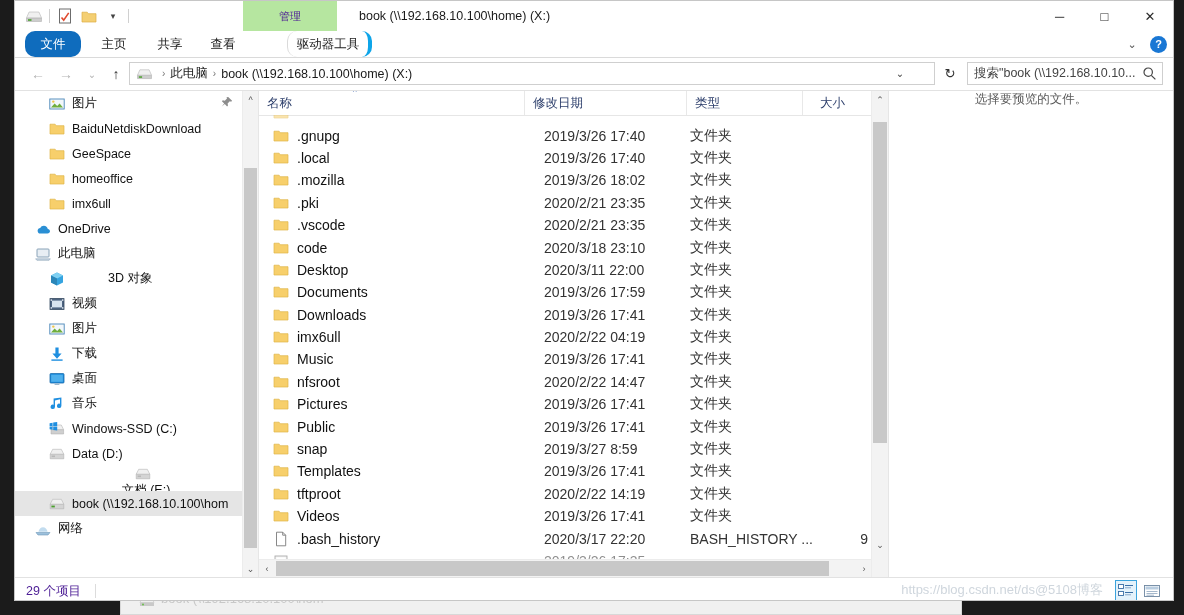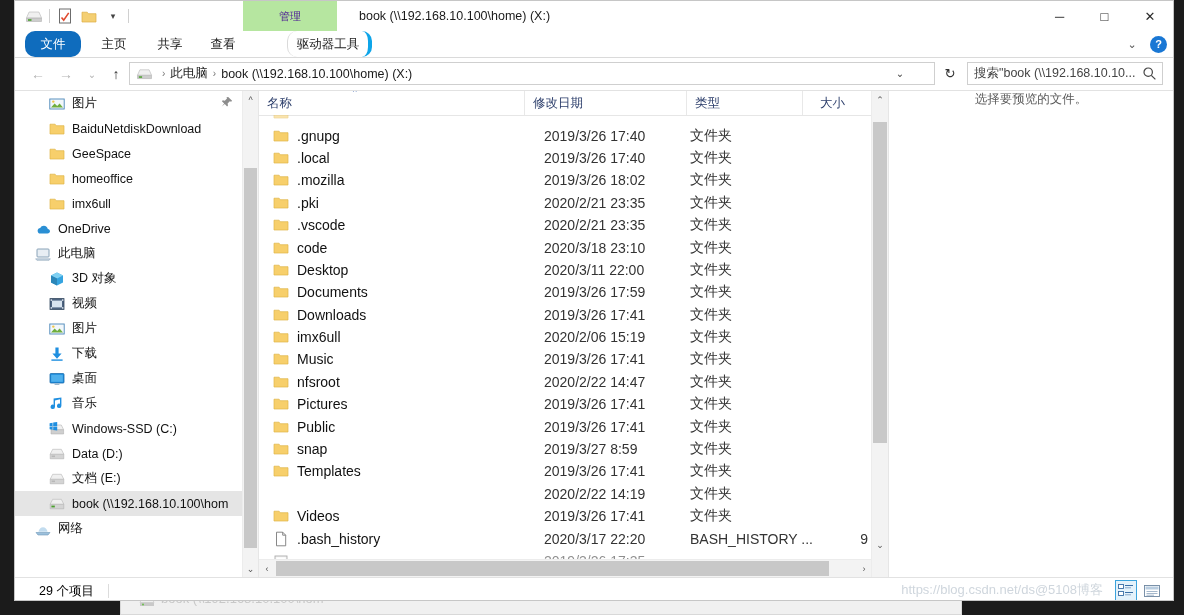--- a/index.html
+++ b/index.html
@@ -336,21 +336,21 @@
 
   
   .statusbar {
     position: relative;
     height: 26px;
     border-top: 1px solid #e2e2e2;
     background: #fff;
     display: flex; align-items: center;
   }
   .status-count {
-    margin-left: 24px; font-size: 12.5px; color: #000000;
+    margin-left: 11px; font-size: 12.5px; color: #4c1d95;
   }
   .status-sep {
     width: 1px; height: 14px; background: #dcdcdc; margin-left: 14px;
   }
   .viewmodes {
     position: absolute; right: 10px; top: 2px;
     display: flex; gap: 4px; align-items: center;
   }
   .vm {
     width: 22px; height: 21px;
@@ -539,21 +539,21 @@
             </div>
             <div class="nav-item" style="padding-left: 20px;">
               <span class="ico">
                 <svg width="16" height="16" viewBox="0 0 16 16">
                   <rect x="2" y="3" width="12" height="8" rx="0.8" fill="#e8eef4" stroke="#7d98b0" stroke-width="0.9"></rect>
                   <path d="M0.6 12.8h14.8l-1.3 1.5H1.9z" fill="#c8d6e2" stroke="#8ea6ba" stroke-width="0.6"></path>
                 </svg>
               </span>
               <span>此电脑</span>
             </div>
-            <div class="nav-item" style="padding-left: 34px;">
+            <div class="nav-item" style="padding-left: 34px; gap: 36px;">
               <span class="ico">
                 <svg width="16" height="16" viewBox="0 0 16 16">
                   <path d="M8 1.6l6 3v7l-6 3-6-3v-7z" fill="#35a4e0"></path>
                   <path d="M8 1.6l6 3-6 3-6-3z" fill="#7fd0f2"></path>
                   <path d="M8 7.6v7l-6-3v-7z" fill="#2c86b8"></path>
                 </svg>
               </span>
               <span>3D 对象</span>
             </div>
             <div class="nav-item" style="padding-left: 34px;">
@@ -622,21 +622,21 @@
             <div class="nav-item" style="padding-left: 34px;">
               <span class="ico">
                 <svg width="16" height="16" viewBox="0 0 16 16">
                   <path d="M1.2 8.2h13.6v4.6H1.2z" fill="#d4d4d4" stroke="#a9a9a9" stroke-width="0.5"></path>
                   <path d="M1.2 8.2l2.5-4.9h8.6l2.5 4.9z" fill="#f0f0f0" stroke="#b5b5b5" stroke-width="0.6"></path>
                   <rect x="2.6" y="9.5" width="3.4" height="1.6" fill="#b8b8b8"></rect>
                 </svg>
               </span>
               <span>Data (D:)</span>
             </div>
-            <div class="nav-item" style="padding-left: 34px;">
+            <div class="nav-item" style="padding-left: 34px; flex-direction: column;">
               <span class="ico">
                 <svg width="16" height="16" viewBox="0 0 16 16">
                   <path d="M1.2 8.2h13.6v4.6H1.2z" fill="#d4d4d4" stroke="#a9a9a9" stroke-width="0.5"></path>
                   <path d="M1.2 8.2l2.5-4.9h8.6l2.5 4.9z" fill="#f0f0f0" stroke="#b5b5b5" stroke-width="0.6"></path>
                   <rect x="2.6" y="9.5" width="3.4" height="1.6" fill="#b8b8b8"></rect>
                 </svg>
               </span>
               <span>文档 (E:)</span>
             </div>
             <div class="nav-item sel" style="padding-left: 34px;">
@@ -813,21 +813,21 @@
               </div>
               <div class="row">
                 <div class="cell-name">
                   <span class="fico">
                     <svg width="16" height="16" viewBox="0 0 16 16">
                       <path d="M1 3.2h5.1l1.1 1.5H15v8.3H1z" fill="#f7cf6b" stroke="#e0b448" stroke-width="0.7"></path>
                     </svg>
                   </span>
                   <span>imx6ull</span>
                 </div>
-                <div class="cell-date">2020/2/06 15:19</div>
+                <div class="cell-date">2020/2/22 04:19</div>
                 <div class="cell-type">文件夹</div>
                 <div class="cell-size"></div>
               </div>
               <div class="row">
                 <div class="cell-name">
                   <span class="fico">
                     <svg width="16" height="16" viewBox="0 0 16 16">
                       <path d="M1 3.2h5.1l1.1 1.5H15v8.3H1z" fill="#f7cf6b" stroke="#e0b448" stroke-width="0.7"></path>
                     </svg>
                   </span>
@@ -896,20 +896,28 @@
                       <path d="M1 3.2h5.1l1.1 1.5H15v8.3H1z" fill="#f7cf6b" stroke="#e0b448" stroke-width="0.7"></path>
                     </svg>
                   </span>
                   <span>Templates</span>
                 </div>
                 <div class="cell-date">2019/3/26 17:41</div>
                 <div class="cell-type">文件夹</div>
                 <div class="cell-size"></div>
               </div>
               <div class="row">
+                <div class="cell-name">
+                  <span class="fico">
+                    <svg width="16" height="16" viewBox="0 0 16 16">
+                      <path d="M1 3.2h5.1l1.1 1.5H15v8.3H1z" fill="#f7cf6b" stroke="#e0b448" stroke-width="0.7"></path>
+                    </svg>
+                  </span>
+                  <span>tftproot</span>
+                </div>
                 <div class="cell-date">2020/2/22 14:19</div>
                 <div class="cell-type">文件夹</div>
                 <div class="cell-size"></div>
               </div>
               <div class="row">
                 <div class="cell-name">
                   <span class="fico">
                     <svg width="16" height="16" viewBox="0 0 16 16">
                       <path d="M1 3.2h5.1l1.1 1.5H15v8.3H1z" fill="#f7cf6b" stroke="#e0b448" stroke-width="0.7"></path>
                     </svg>

